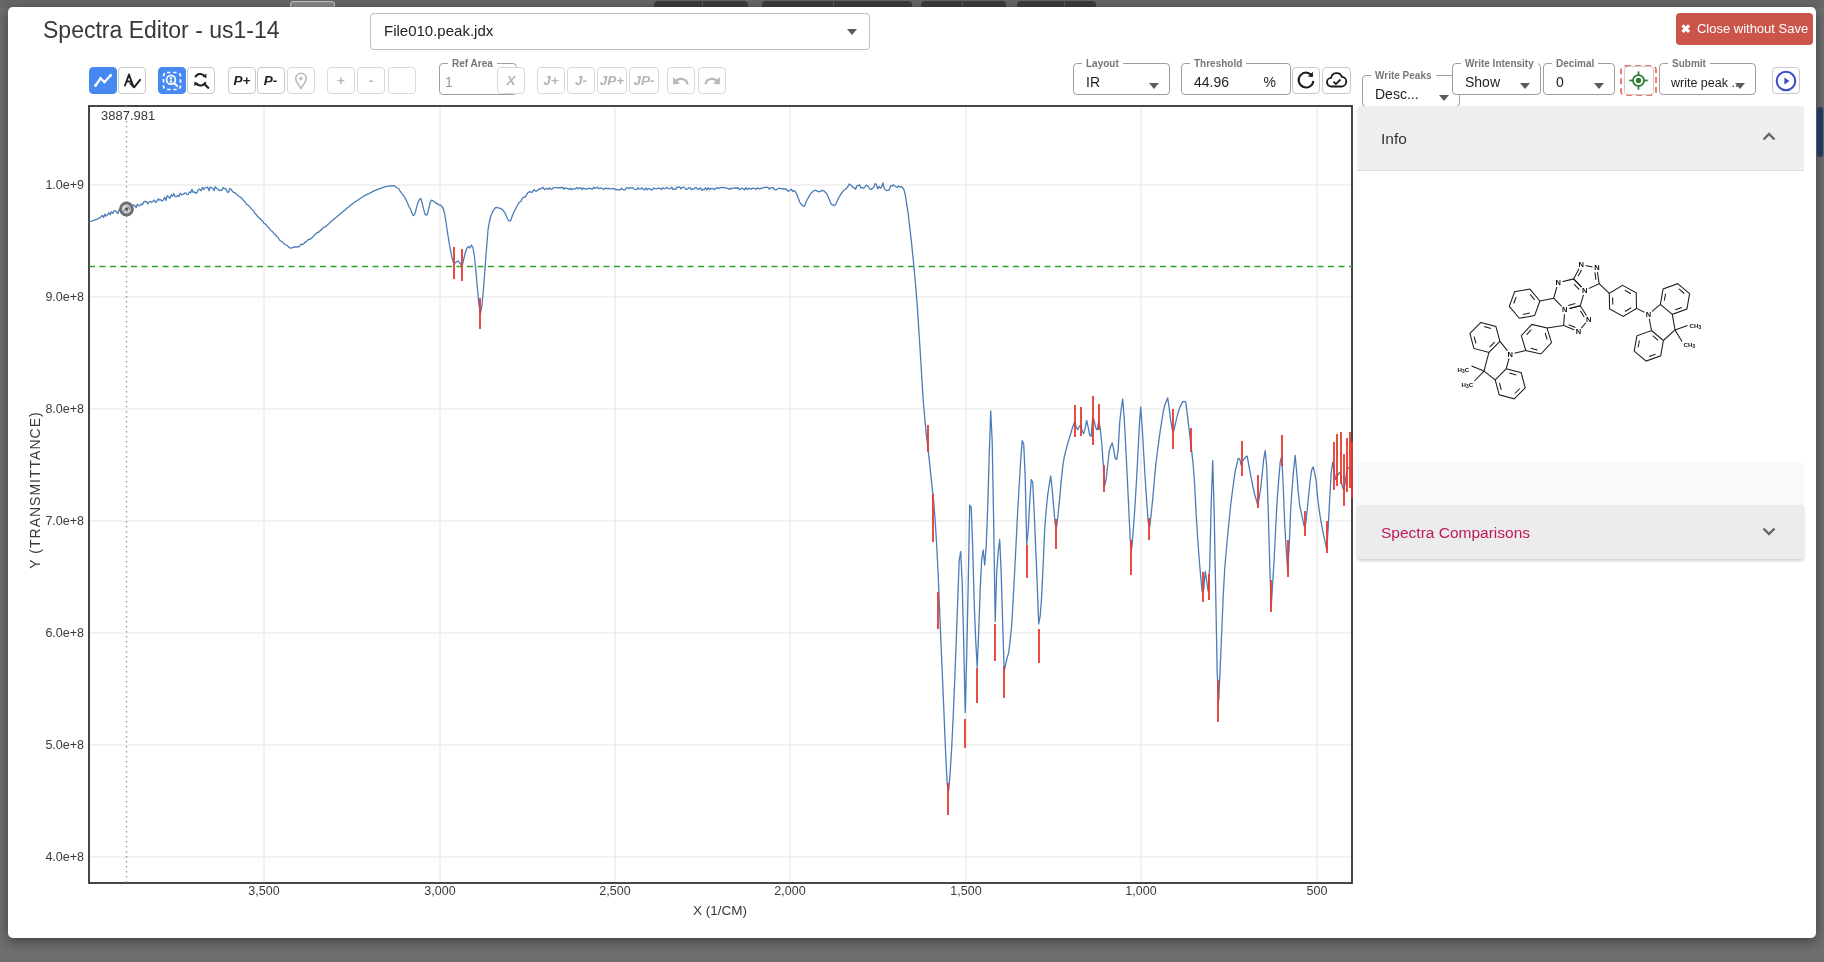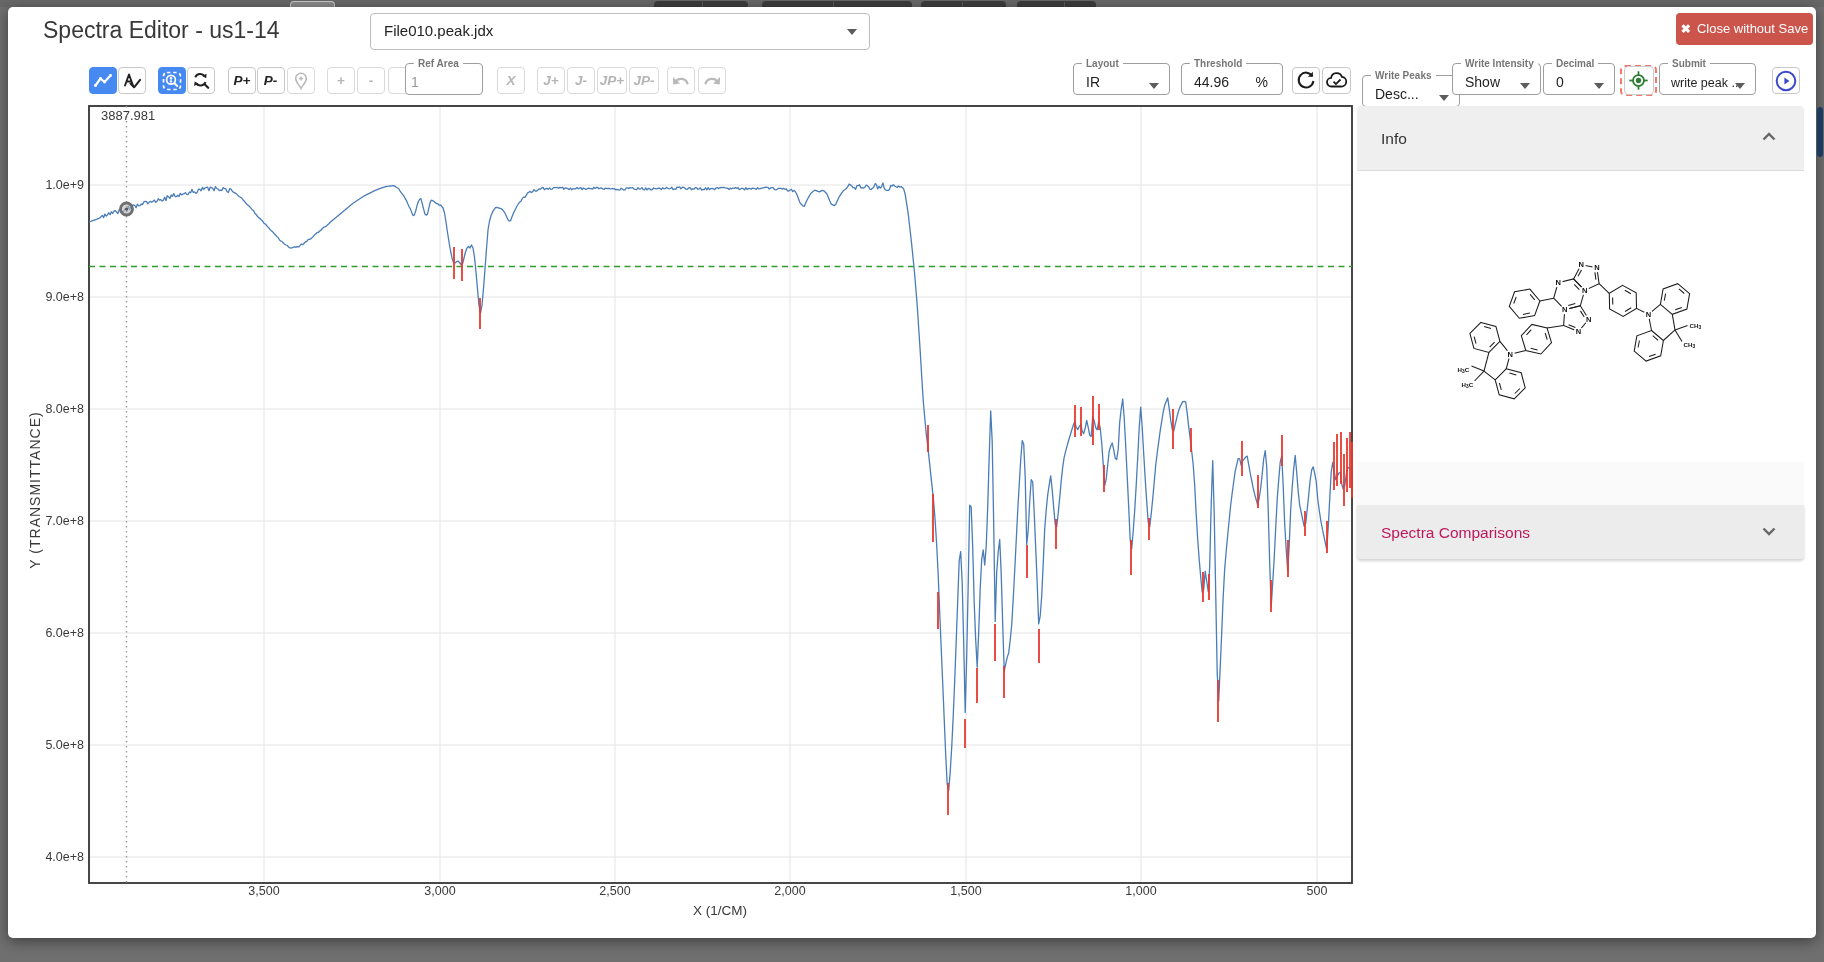--- a/index.html
+++ b/index.html
@@ -98,21 +98,21 @@
         <line x1="8.9" y1="8.5" x2="13.1" y2="8.5" stroke="#b9b9b9" stroke-width="1.4"></line>
       </svg>
     </div>
 <div class="tbtn disb" style="left:319px;top:60px;width:28px;height:27px">
       <span class="bt dis">+</span>
     </div>
 <div class="tbtn disb" style="left:349px;top:60px;width:28px;height:27px">
       <span class="bt dis">-</span>
     </div>
 <div class="tbtn disb" style="left:379.5px;top:60px;width:28px;height:27px"></div>
-<fieldset class="fs" style="left:397px;top:50.5px;width:78px">
+<fieldset class="fs" style="left:431px;top:50.5px;width:78px">
       <legend>Ref Area</legend>
       <span class="val dis2" style="left:5px">1</span>
     </fieldset>
 <div class="tbtn disb" style="left:489px;top:60px;width:28px;height:27px">
       <span class="bt dis i">X</span>
     </div>
 <div class="tbtn disb" style="left:529px;top:60px;width:28px;height:27px">
       <span class="bt dis i">J+</span>
     </div>
 <div class="tbtn disb" style="left:559px;top:60px;width:28px;height:27px">
@@ -134,21 +134,21 @@
       <svg width="24" height="22" viewBox="0 0 24 22">
         <path d="M17.8 12.6 A 6.6 6.6 0 0 0 5.4 14.2" fill="none" stroke="#b9b9b9" stroke-width="2.3"></path>
         <path d="M20.0 6.9 L13.0 13.5 L19.8 14.6 Z" fill="#b9b9b9"></path>
       </svg>
     </div>
 <fieldset class="fs" style="left:1065px;top:50.5px;width:97px">
       <legend>Layout</legend>
       <span class="val">IR</span>
       <span class="caret"></span>
     </fieldset>
-<fieldset class="fs" style="left:1173px;top:50.5px;width:102px">
+<fieldset class="fs" style="left:1173px;top:50.5px;width:110px">
       <legend>Threshold</legend>
       <span class="val">44.96</span>
       <span class="suffix">%</span>
     </fieldset>
 <div class="tbtn " style="left:1284px;top:60px;width:28px;height:27px">
       <svg width="24" height="24" viewBox="0 0 24 24">
         <path d="M18.4 7.2 A7.4 7.4 0 1 0 19.4 12" fill="none" stroke="#1a1a1a" stroke-width="2"></path>
         <path d="M18.9 2.8 v5 h-5 z" fill="#1a1a1a"></path>
       </svg>
     </div>

